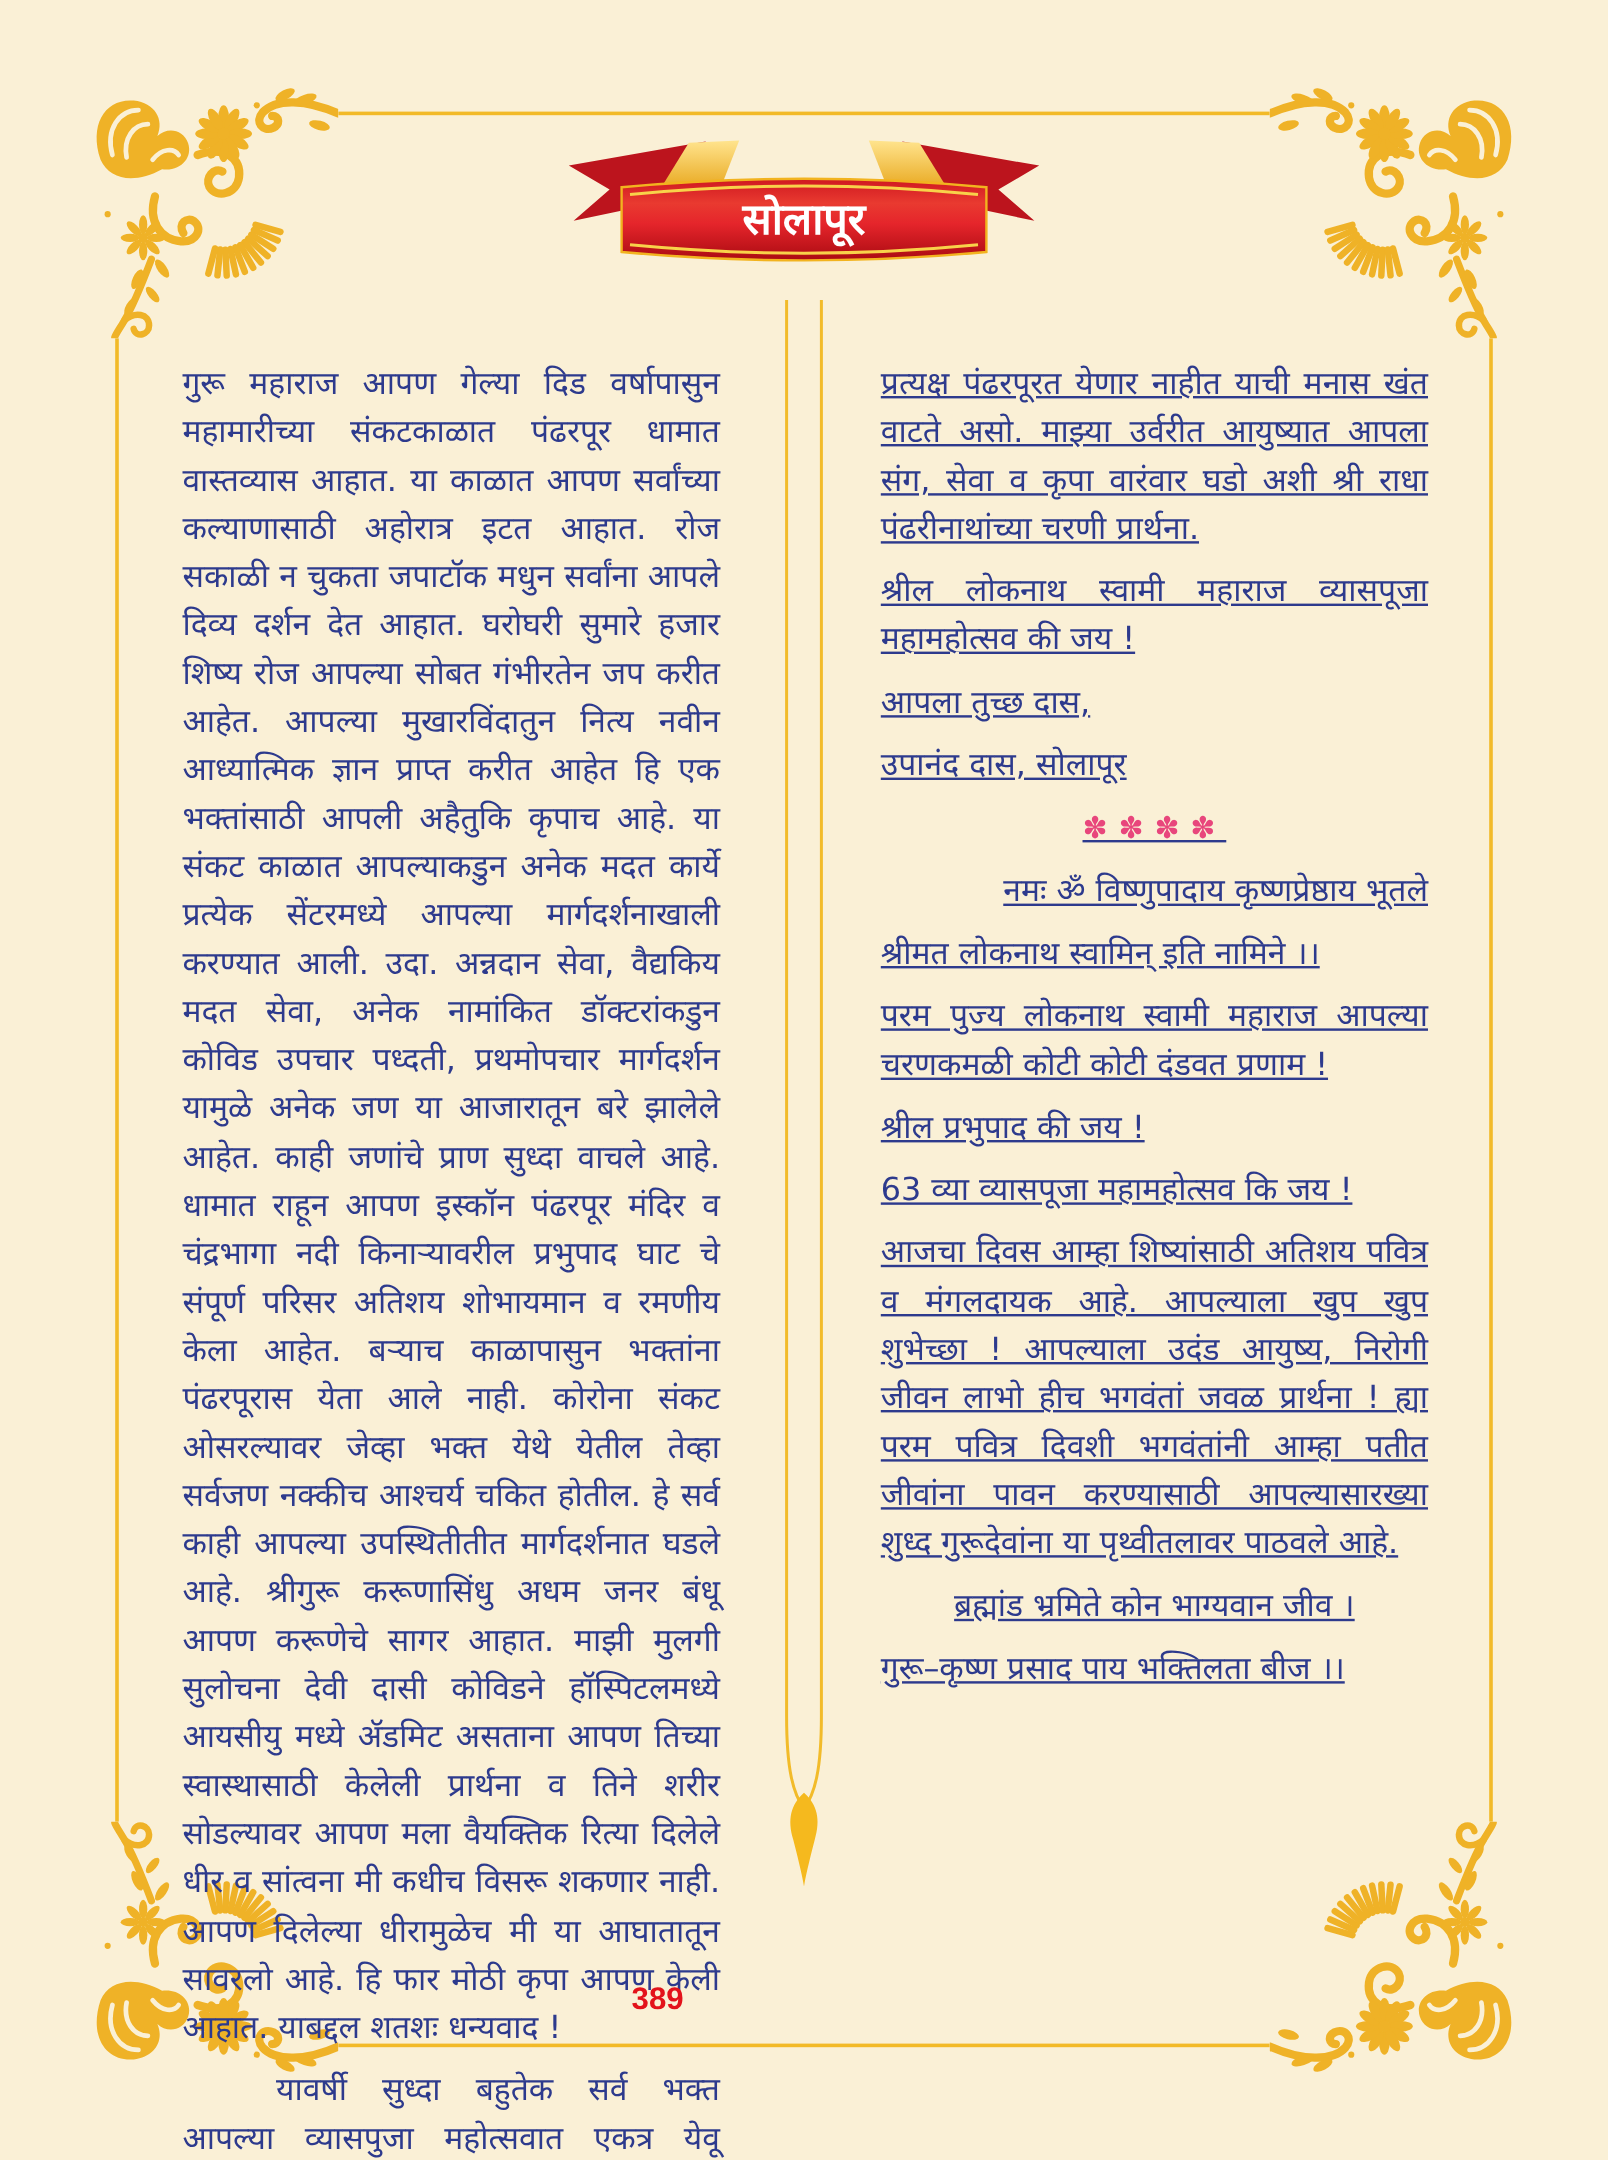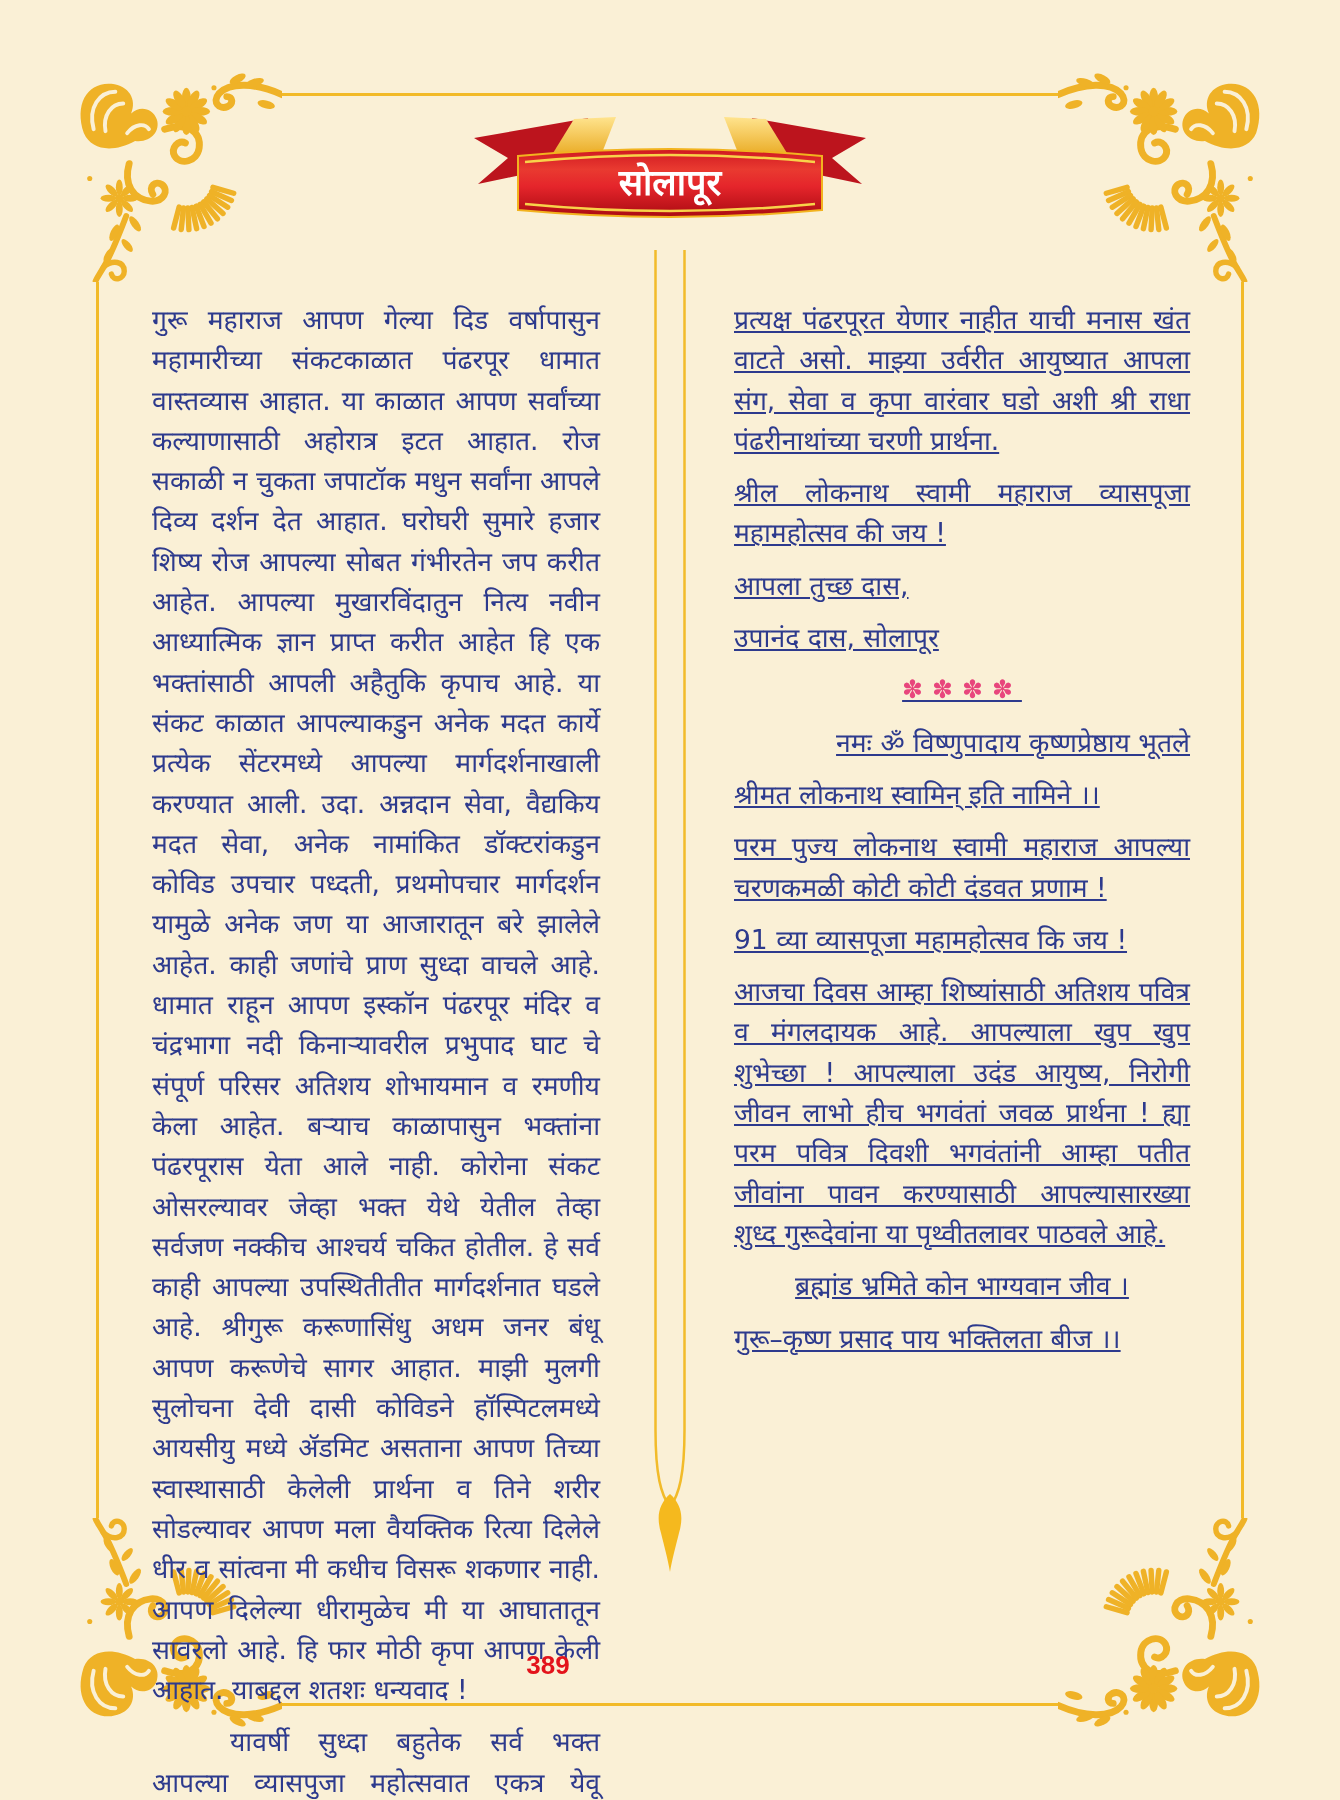--- a/index.html
+++ b/index.html
@@ -207,21 +207,22 @@
 
   <div class="col col-right">
     <p class="just">प्रत्यक्ष पंढरपूरत येणार नाहीत याची मनास खंत वाटते असो. माझ्या उर्वरीत आयुष्यात आपला संग, सेवा व कृपा वारंवार घडो अशी श्री राधा पंढरीनाथांच्या चरणी प्रार्थना.</p>
     <p class="just">श्रील लोकनाथ स्वामी महाराज व्यासपूजा महामहोत्सव की जय !</p>
     <p class="r-signoff1">आपला तुच्छ दास,</p>
     <p>उपानंद दास, सोलापूर</p>
     <p class="r-sep">✽✽✽✽</p>
     <p class="r-verse">नमः ॐ विष्णुपादाय कृष्णप्रेष्ठाय भूतले</p>
     <p class="center">श्रीमत लोकनाथ स्वामिन् इति नामिने ।।</p>
     <p class="just r-pranam">परम पुज्य लोकनाथ स्वामी महाराज आपल्या चरणकमळी कोटी कोटी दंडवत प्रणाम !</p>
-    <p>91 व्या व्यासपूजा महामहोत्सव कि जय !</p>
+    <p>श्रील प्रभुपाद की जय !</p>
+    <p>63 व्या व्यासपूजा महामहोत्सव कि जय !</p>
     <p class="just r-ajcha">आजचा दिवस आम्हा शिष्यांसाठी अतिशय पवित्र व मंगलदायक आहे. आपल्याला खुप खुप शुभेच्छा ! आपल्याला उदंड आयुष्य, निरोगी जीवन लाभो हीच भगवंतां जवळ प्रार्थना ! ह्या परम पवित्र दिवशी भगवंतांनी आम्हा पतीत जीवांना पावन करण्यासाठी आपल्यासारख्या शुध्द गुरूदेवांना या पृथ्वीतलावर पाठवले आहे.</p>
     <p class="r-verse2">ब्रह्मांड भ्रमिते कोन भाग्यवान जीव ।</p>
     <p class="center">गुरू–कृष्ण प्रसाद पाय भक्तिलता बीज ।।</p>
   </div>
 
   <div class="pageno">389</div>
 
 </div>
 
 </body></html>

